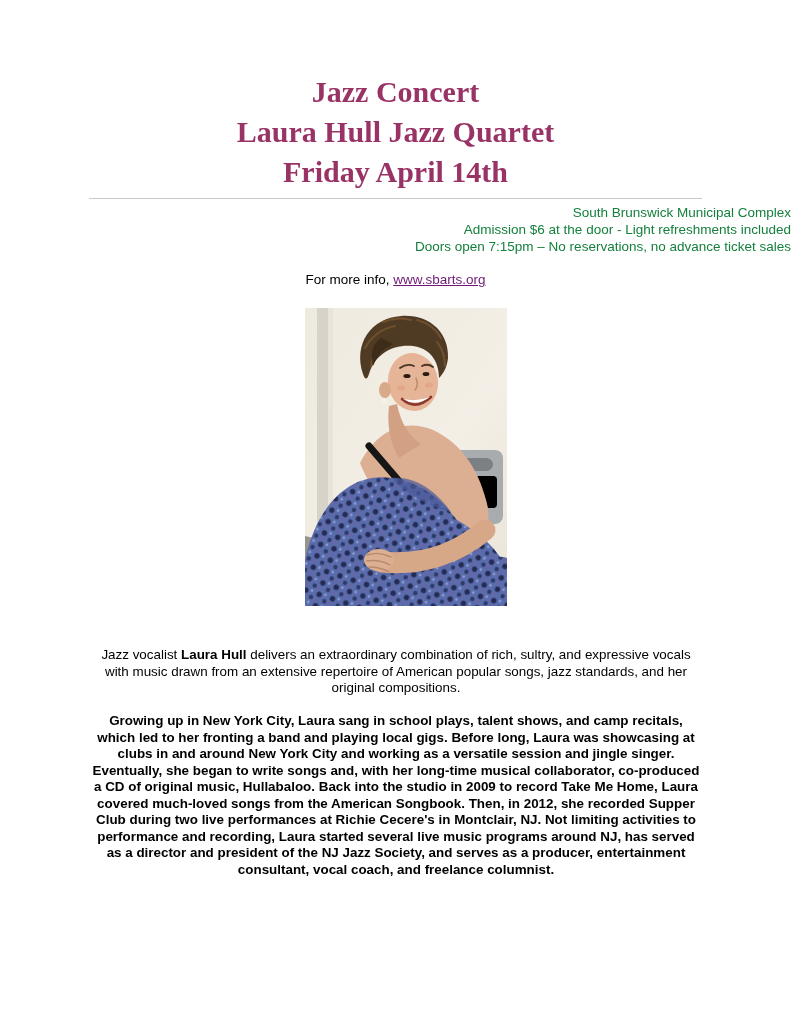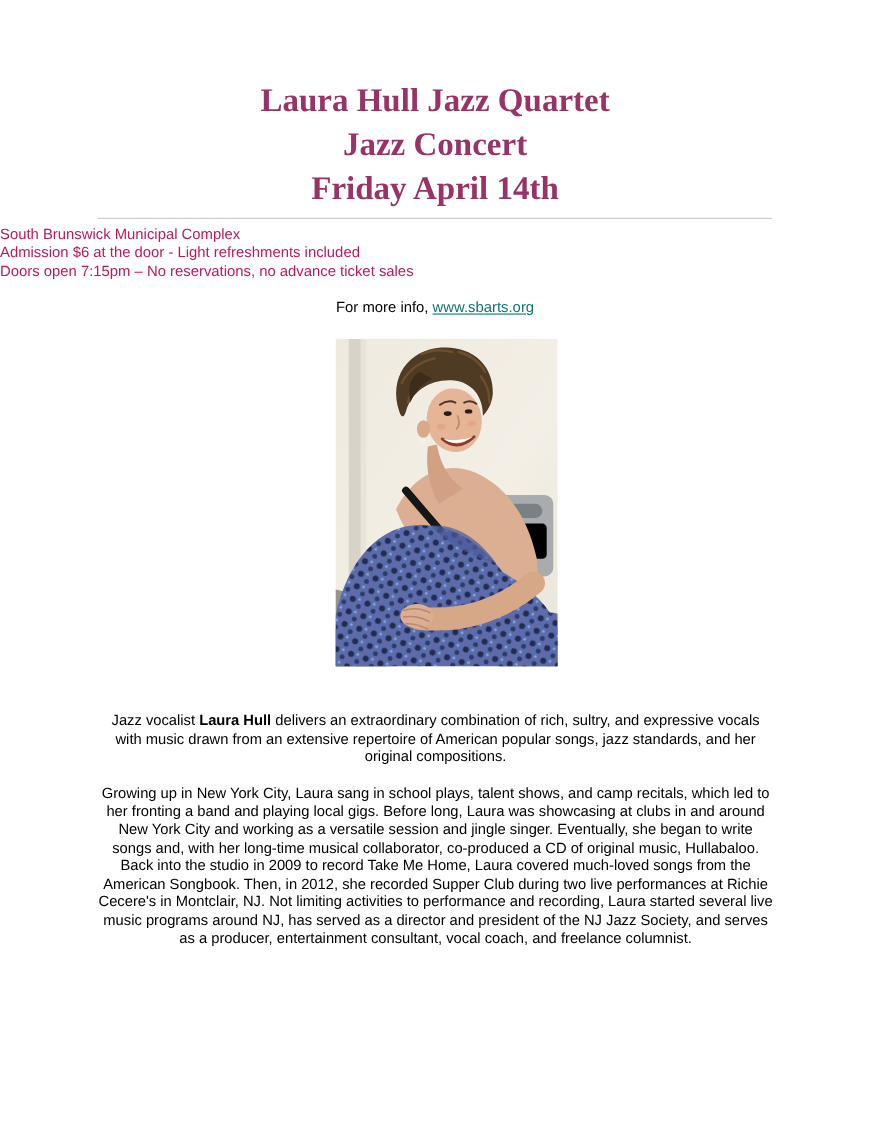--- a/index.html
+++ b/index.html
@@ -25,60 +25,60 @@
     line-height: 40px;
     color: #993366;
   }
   .separator {
     width: 613px;
     height: 1px;
     background: #c9c9c9;
     margin: 6px auto 6px auto;
   }
   .venue {
-    text-align: left;
+    text-align: right;
     font-size: 13.5px;
     line-height: 16.8px;
-    color: #be185d;
+    color: #15803d;
   }
   .info-line {
     text-align: center;
     font-size: 13.5px;
     line-height: 17px;
     margin-top: 16px;
   }
   .info-line a {
-    color: #0f766e;
+    color: #701a75;
     text-decoration: underline;
     cursor: pointer;
   }
   .photo {
     display: block;
     margin: 20px 0 0 305px;
     width: 202px;
     height: 298px;
   }
   .body-text {
     width: 614px;
     margin: 41px 0 0 89px;
     font-size: 13.4px;
     line-height: 16.5px;
     text-align: center;
   }
   .body-text p { margin: 0 0 16.5px 0; }
-  .body-text p:last-child { margin-bottom: 0; }
+  .body-text p:last-child { margin-bottom: 0; font-weight: bold; }
 </style>
 </head>
 <body>
 
 <div class="page">
 
   <div class="flyer-header">
+    <div>Jazz Concert</div>
     <div>Laura Hull Jazz Quartet</div>
-    <div>Jazz Concert</div>
     <div>Friday April 14th</div>
   </div>
 
   <div class="separator"></div>
 
   <div class="venue">
     <div>South Brunswick Municipal Complex</div>
     <div>Admission $6 at the door - Light refreshments included</div>
     <div>Doors open 7:15pm – No reservations, no advance ticket sales</div>
   </div>

